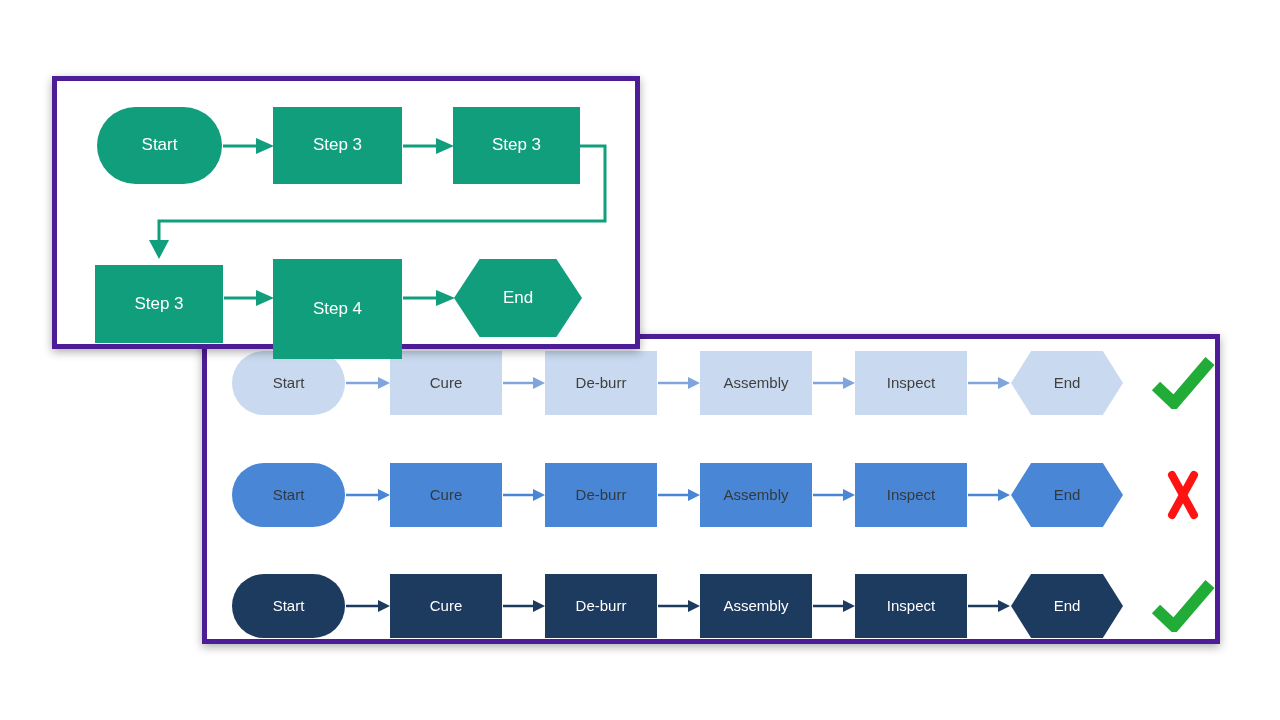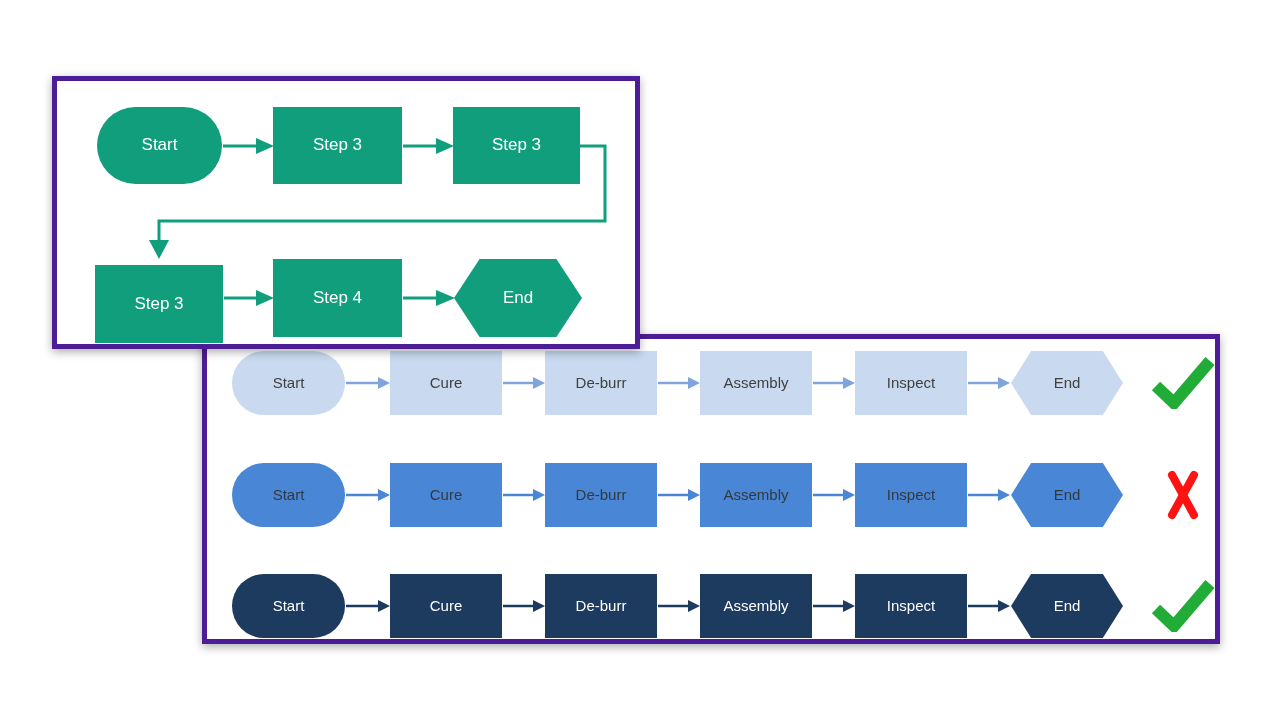--- a/index.html
+++ b/index.html
@@ -54,21 +54,21 @@
         <polygon points="379,57 397,65 379,73"></polygon>
         <polygon points="92,159 112,159 102,178"></polygon>
         <polygon points="199,209 217,217 199,225"></polygon>
         <polygon points="379,209 398,217 379,225"></polygon>
       </g>
     </svg>
     <div class="node stadium" style="left:40px;top:26px;width:125px;height:77px">Start</div>
     <div class="node" style="left:216px;top:26px;width:129px;height:77px">Step 3</div>
     <div class="node" style="left:396px;top:26px;width:127px;height:77px">Step 3</div>
     <div class="node" style="left:38px;top:184px;width:128px;height:78px">Step 3</div>
-    <div class="node" style="left:216px;top:178px;width:129px;height:78px">Step 4</div>
+    <div class="node" style="left:216px;top:178px;width:129px;height:100px">Step 4</div>
     <div class="node hex" style="left:397px;top:178px;width:128px;height:78px">End</div>
   </section>
 
   <section class="card card-variants">
     <svg class="overlay" width="1018" height="310" viewBox="0 0 1018 310">
 
       <g stroke="#7fa5dc" stroke-width="2.5" fill="none">
         <line x1="139" y1="44" x2="172" y2="44"></line>
           <line x1="296" y1="44" x2="327" y2="44"></line>
         <line x1="451" y1="44" x2="482" y2="44"></line>

